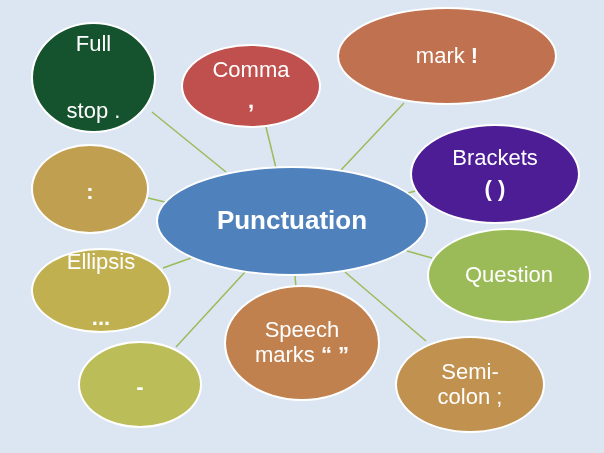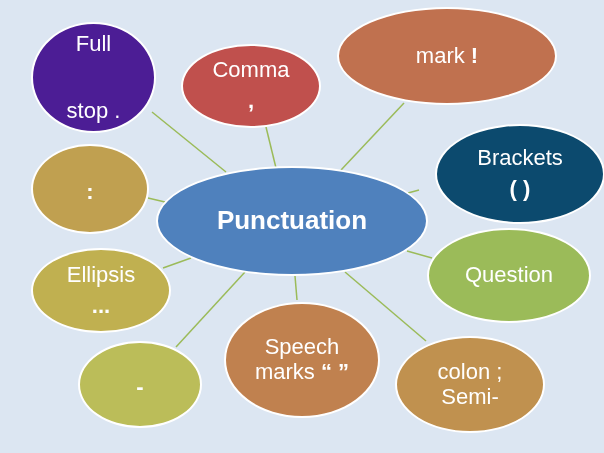--- a/index.html
+++ b/index.html
@@ -22,50 +22,50 @@
     <line x1="419" y1="190" x2="408" y2="193" stroke="#9bbb59" stroke-width="1.5"></line>
     <line x1="432" y1="258" x2="407" y2="251" stroke="#9bbb59" stroke-width="1.5"></line>
     <line x1="426" y1="341" x2="345" y2="272" stroke="#9bbb59" stroke-width="1.5"></line>
     <line x1="297" y1="300" x2="295" y2="276" stroke="#9bbb59" stroke-width="1.5"></line>
     <line x1="176" y1="347" x2="245" y2="272" stroke="#9bbb59" stroke-width="1.5"></line>
     <line x1="163" y1="268" x2="191" y2="258" stroke="#9bbb59" stroke-width="1.5"></line>
     <line x1="148" y1="198" x2="165" y2="202" stroke="#9bbb59" stroke-width="1.5"></line>
   </svg>
 
 <div id="nodes">
-    <div class="node" style="left: 31px; top: 22px; width: 125px; height: 111px; background: #4c1d95; gap: 42px;">
+    <div class="node" style="left: 31px; top: 22px; width: 125px; height: 111px; background: #14532d; gap: 42px;">
       <span>Full</span>
       <span>stop .</span>
     </div>
     <div class="node" style="left: 181px; top: 44px; width: 140px; height: 84px; background: rgb(192, 80, 77); align-items: center;">
       <span>Comma</span>
       <span class="sym" style="margin-top: 6px;">,</span>
     </div>
     <div class="node" style="left: 337px; top: 7px; width: 220px; height: 98px; background: rgb(192, 113, 79);">
       <div><span style="display: inline;">mark</span> <span class="sym">!</span></div>
     </div>
-    <div class="node" style="left: 435px; top: 124px; width: 170px; height: 100px; background: #0c4a6e;">
+    <div class="node" style="left: 410px; top: 124px; width: 170px; height: 100px; background: #4c1d95;">
       <span>Brackets</span>
       <span class="sym" style="margin-top: 6px;">( )</span>
     </div>
     <div class="node" style="left: 427px; top: 228px; width: 164px; height: 95px; background: rgb(155, 187, 89);">
       <span>Question</span>
     </div>
     <div class="node" style="left: 395px; top: 336px; width: 150px; height: 97px; background: rgb(192, 145, 79);">
+      <span>Semi-</span>
       <span>colon ;</span>
-      <span>Semi-</span>
     </div>
-    <div class="node" style="left: 224px; top: 302px; width: 156px; height: 116px; background: rgb(192, 129, 79);">
+    <div class="node" style="left: 224px; top: 285px; width: 156px; height: 116px; background: rgb(192, 129, 79);">
       <span>Speech</span>
       <div><span style="display: inline;">marks</span> <span class="sym">“ ”</span></div>
     </div>
     <div class="node" style="left: 78px; top: 341px; width: 124px; height: 87px; background: rgb(187, 189, 89);">
       <span class="sym" style="margin-top: 6px;">-</span>
     </div>
-    <div class="node" style="left: 31px; top: 248px; width: 140px; height: 85px; background: rgb(192, 176, 80);">
+    <div class="node" style="left: 31px; top: 248px; width: 140px; height: 85px; background: rgb(192, 176, 80); justify-content: space-between;">
       <span>Ellipsis</span>
       <span class="sym" style="margin-top: 6px;">...</span>
     </div>
     <div class="node" style="left: 31px; top: 144px; width: 118px; height: 90px; background: rgb(192, 160, 80);">
       <span class="sym" style="margin-top: 6px;">:</span>
     </div>
   </div>
 
 <div class="node center" id="center" style="left: 156px; top: 166px; width: 272px; height: 110px; background: rgb(79, 129, 189);">
   <span>Punctuation</span>

